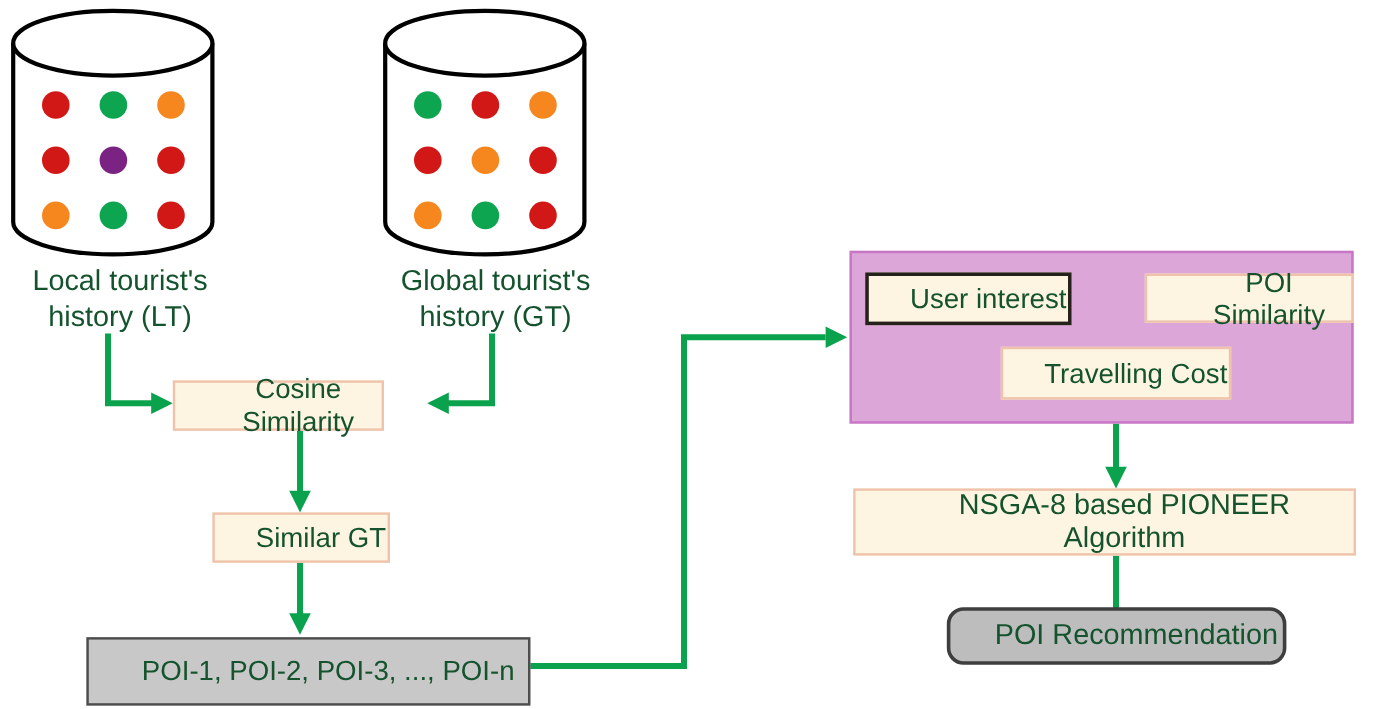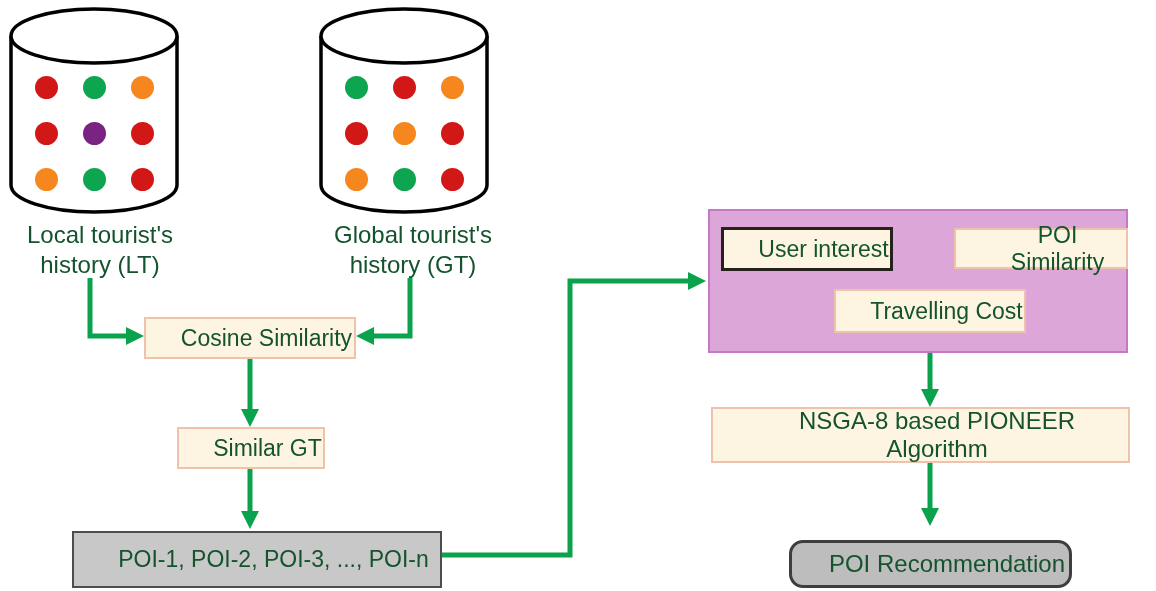--- a/index.html
+++ b/index.html
@@ -102,31 +102,31 @@
       <span class="dot" style="background-color: rgb(246, 135, 31);"></span>
       <span class="dot" style="background-color: rgb(210, 23, 23);"></span>
       <span class="dot" style="background-color: rgb(246, 135, 31);"></span>
       <span class="dot" style="background-color: rgb(14, 165, 80);"></span>
       <span class="dot" style="background-color: rgb(210, 23, 23);"></span>
     </div>
   </div>
   <div class="db-label" style="left:308px;top:220px;width:210px;">Global tourist's
 history (GT)</div>
 
-  <div class="box cream" style="left:144px;top:317px;width:212px;height:42px;">Cosine Similarity</div>
+  <div class="box cream" style="left:144px;top:317px;width:176px;height:42px;">Cosine Similarity</div>
 
   <div class="box cream" style="left:177px;top:427px;width:148px;height:42px;">Similar GT</div>
 
   <div class="box gray" style="left:72px;top:531px;width:370px;height:57px;">POI-1, POI-2, POI-3, ..., POI-n</div>
 
   <div class="panel" style="left:708px;top:209px;width:420px;height:144px;"></div>
 
   <div class="box cream dark-border" style="left:721px;top:227px;width:172px;height:44px;">User interest</div>
 
   <div class="box cream" style="left:954px;top:228px;width:174px;height:41px;">POI Similarity</div>
 
   <div class="box cream" style="left:834px;top:289px;width:192px;height:44px;">Travelling Cost</div>
 
   <div class="box cream big" style="left:711px;top:407px;width:419px;height:56px;">NSGA-8 based PIONEER Algorithm</div>
 
-  <div class="box rounded-gray" style="left:789px;top:540px;width:283px;height:48px;">POI Recommendation</div>
+  <div class="box rounded-gray" style="left:789px;top:506px;width:283px;height:48px;">POI Recommendation</div>
 
 </div>
 
 </body></html>

